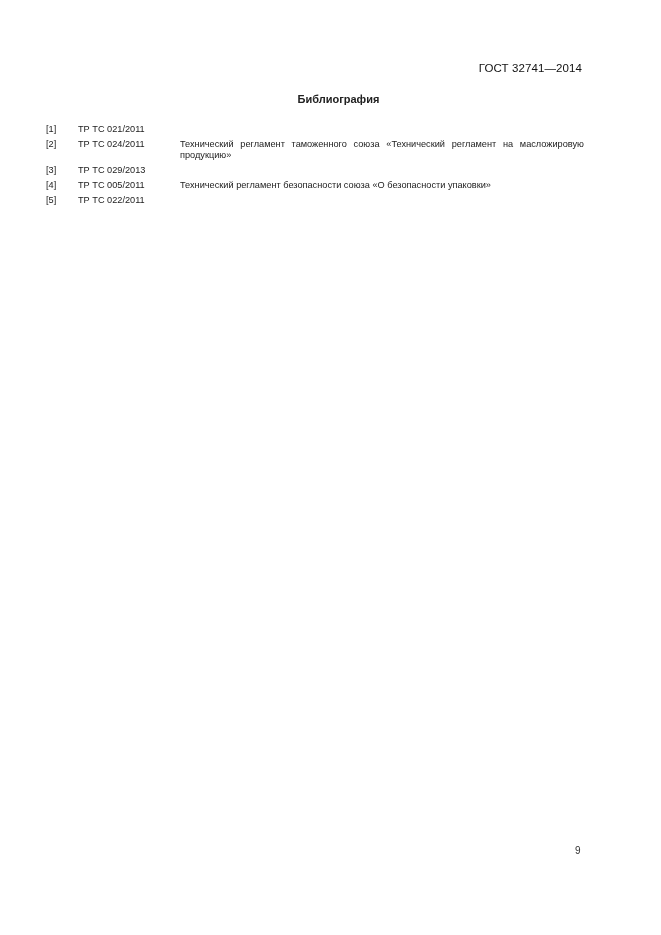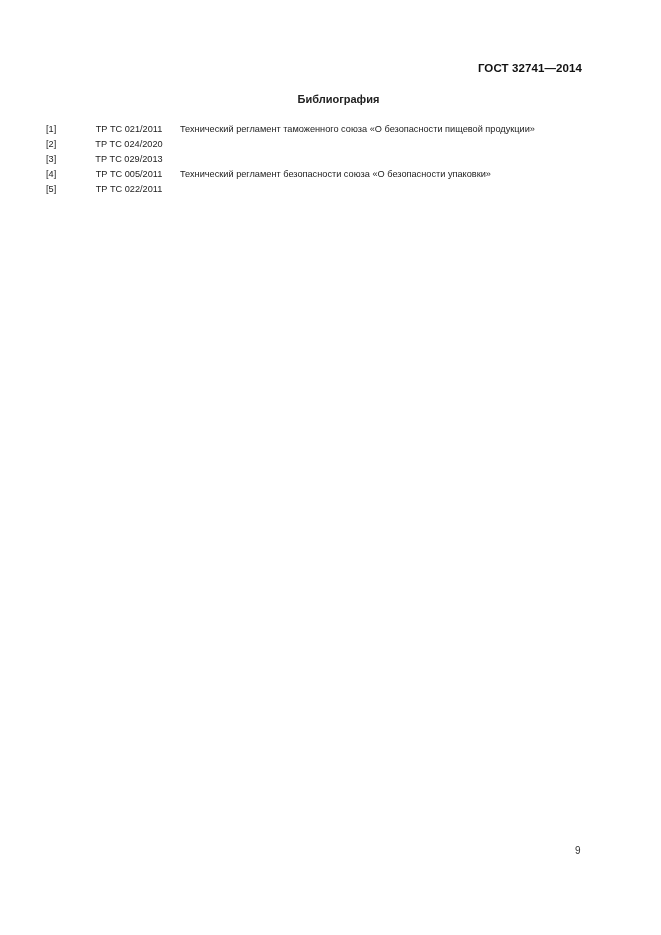--- a/index.html
+++ b/index.html
@@ -1,42 +1,42 @@
 <!DOCTYPE html>
 <html><head>
   <meta charset="utf-8">
   <style>
     html, body { margin: 0; padding: 0; background: #ffffff; }
     body { width: 661px; height: 935px; position: relative; overflow: hidden;
            font-family: "Liberation Sans", sans-serif; color: #1a1a1a; }
-    .doc-code { position: absolute; top: 62px; right: 79px; font-weight: bold; font-size: 11.5px; color: #111; letter-spacing: 0.1px; }
+    .doc-code { position: absolute; top: 62px; right: 79px; font-weight: normal; font-size: 11.5px; color: #111; letter-spacing: 0.1px; }
     .title { position: absolute; top: 93px; left: 0; width: 661px; text-align: center; font-weight: bold; font-size: 11px; color: #222; padding-left: 16px; box-sizing: border-box; }
     .biblio { position: absolute; top: 124px; left: 46px; width: 538px; font-size: 9.2px; line-height: 11px; color: #222; }
     .entry { display: flex; margin-bottom: 4px; }
     .num { width: 32px; flex: none; }
-    .code { width: 102px; flex: none; text-align: center; }
+    .code { width: 102px; flex: none; }
     .text { flex: 1; text-align: justify; }
     .page-num { position: absolute; top: 845px; left: 575px; font-size: 10px; color: #333; }
   </style>
 </head>
 <body>
 
 <div class="doc-code">ГОСТ 32741—2014</div>
 
 <div class="title">Библиография</div>
 
 <div class="biblio">
   <div class="entry">
     <span class="num">[1]</span>
     <span class="code">ТР ТС 021/2011</span>
-    <span class="text">Технический регламент таможенного союза «О безопасности пищевой продукции»</span>
   </div>
   <div class="entry">
     <span class="num">[2]</span>
-    <span class="code">ТР ТС 024/2020</span>
+    <span class="code">ТР ТС 024/2011</span>
+    <span class="text">Технический регламент таможенного союза «Технический регламент на масложиро­вую продукцию»</span>
   </div>
   <div class="entry">
     <span class="num">[3]</span>
     <span class="code">ТР ТС 029/2013</span>
   </div>
   <div class="entry">
     <span class="num">[4]</span>
     <span class="code">ТР ТС 005/2011</span>
     <span class="text">Технический регламент безопасности союза «О безопасности упаковки»</span>
   </div>

